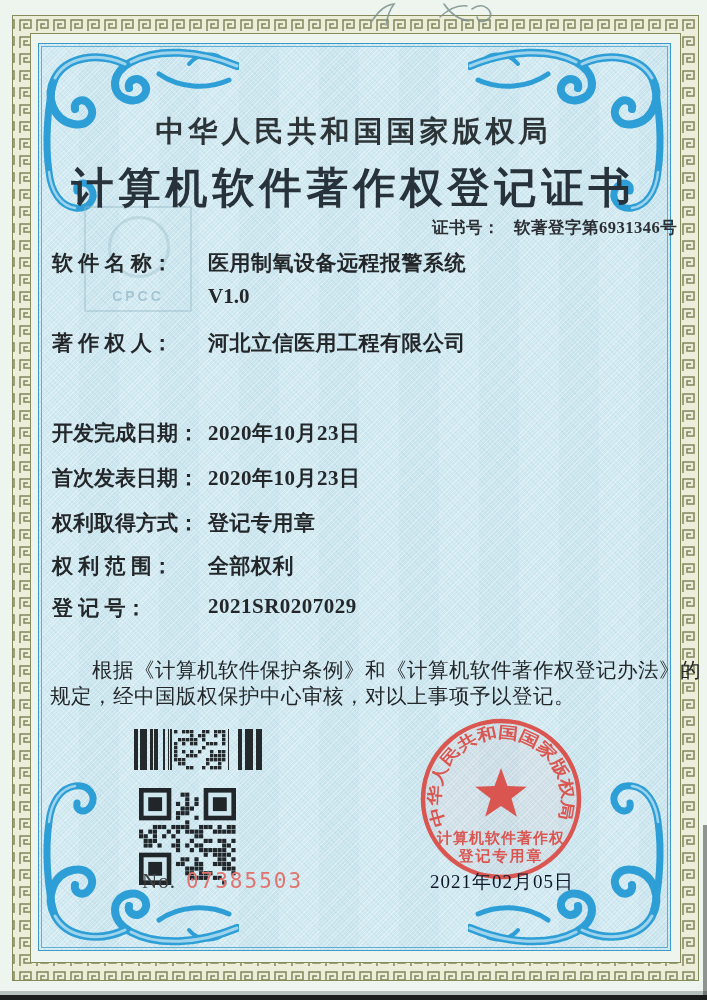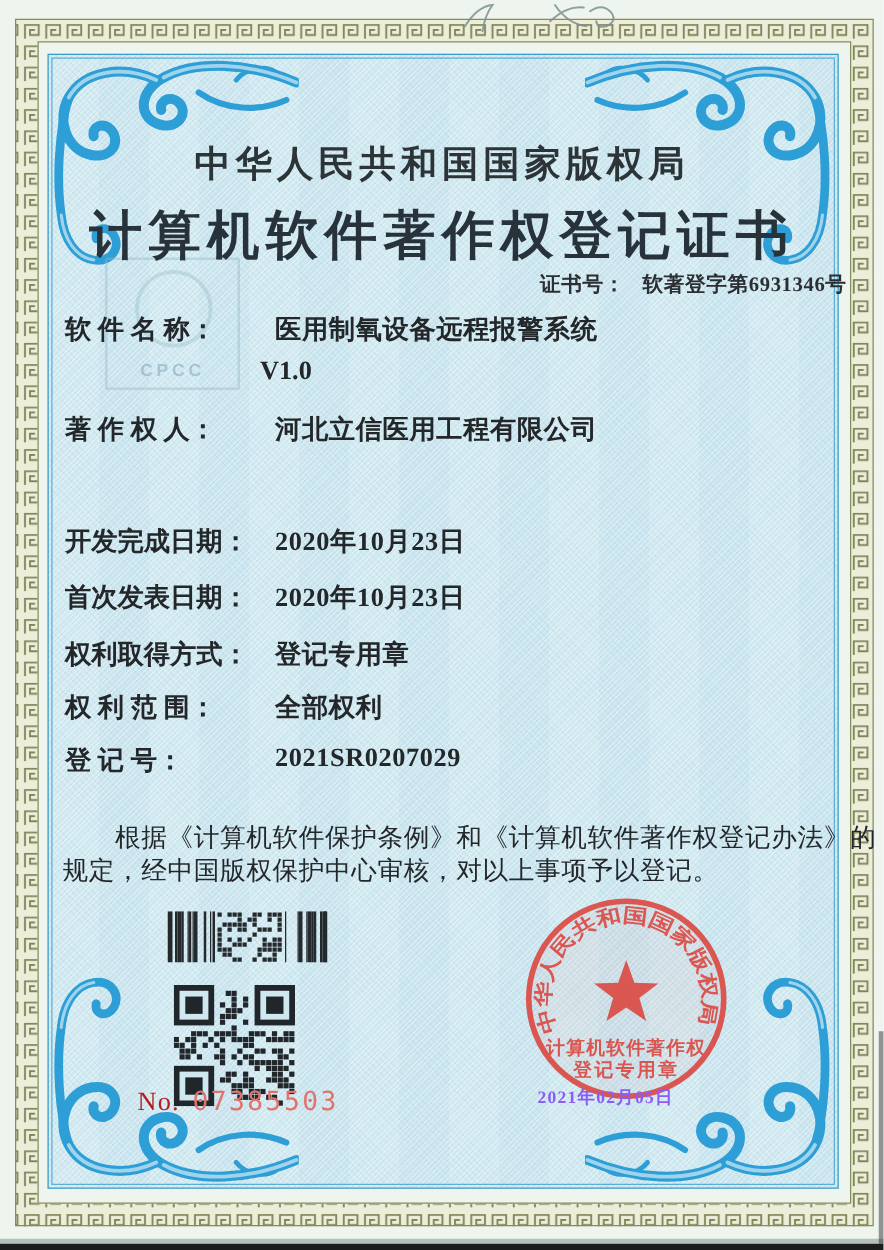--- a/index.html
+++ b/index.html
@@ -31,35 +31,35 @@
     position:absolute;left:0;top:160px;width:707px;text-align:center;
     font-size:42px;font-weight:bold;letter-spacing:5px;color:#27323a;
   }
   .cert-no{
     position:absolute;left:432px;top:217px;font-size:16.5px;color:#2b2f33;
     font-weight:600;letter-spacing:.5px;white-space:nowrap;
   }
   .cert-no .val{margin-left:14px;}
   .frow{position:absolute;font-size:21px;font-weight:600;color:#23272a;white-space:nowrap;}
   .frow .lab{position:absolute;left:52px;top:0;}
-  .frow .val{position:absolute;left:220px;top:0;letter-spacing:.5px;}
+  .frow .val{position:absolute;left:208px;top:0;letter-spacing:.5px;}
   .val2{position:absolute;left:208px;top:284px;font-size:21px;font-weight:600;color:#23272a;}
   .para-line{
     position:absolute;left:50px;width:616px;font-size:20.5px;font-weight:500;
     color:#23272a;letter-spacing:.5px;white-space:nowrap;
   }
   .serial{position:absolute;top:869px;left:110px;white-space:nowrap;}
-  .serial .no-lab{font-size:21px;color:#b91c1c;letter-spacing:1px;}
+  .serial .no-lab{font-size:21px;color:#404040;letter-spacing:1px;margin-left:32px;}
   .serial .no-num{
     font-family:"DejaVu Sans Mono","Liberation Mono",monospace;
     font-size:21px;color:#e0736d;letter-spacing:2px;margin-left:10px;text-align:right;
   }
   .issue-date{
-    position:absolute;left:430px;top:869px;font-size:14px;font-weight:700;
-    color:#8b5cf6;letter-spacing:1px;white-space:nowrap;
+    position:absolute;left:430px;top:869px;font-size:19px;font-weight:400;
+    color:#0f172a;letter-spacing:1px;white-space:nowrap;
   }
   .watermark{
     position:absolute;left:84px;top:206px;width:104px;height:102px;
     border:2px solid rgba(145,182,196,.40);border-radius:2px;
   }
   .watermark .wm-circle{
     position:absolute;left:22px;top:8px;width:56px;height:56px;border-radius:50%;
     border:3px solid rgba(145,182,196,.35);
   }
   .watermark .wm-text{

